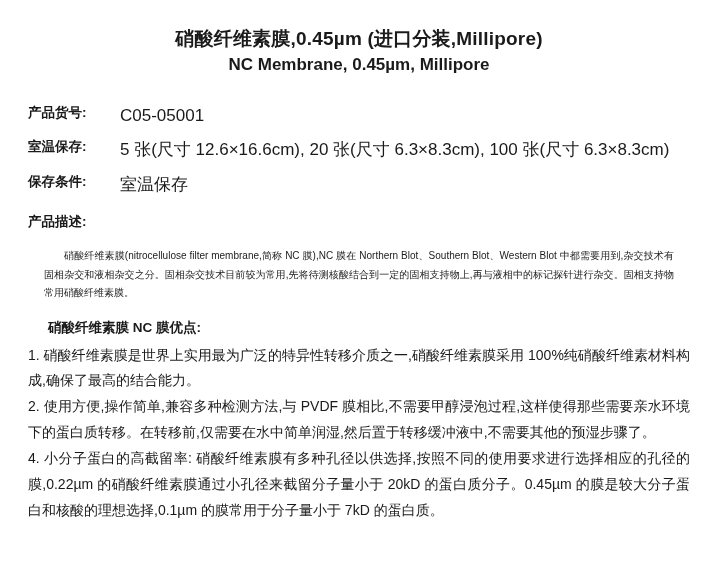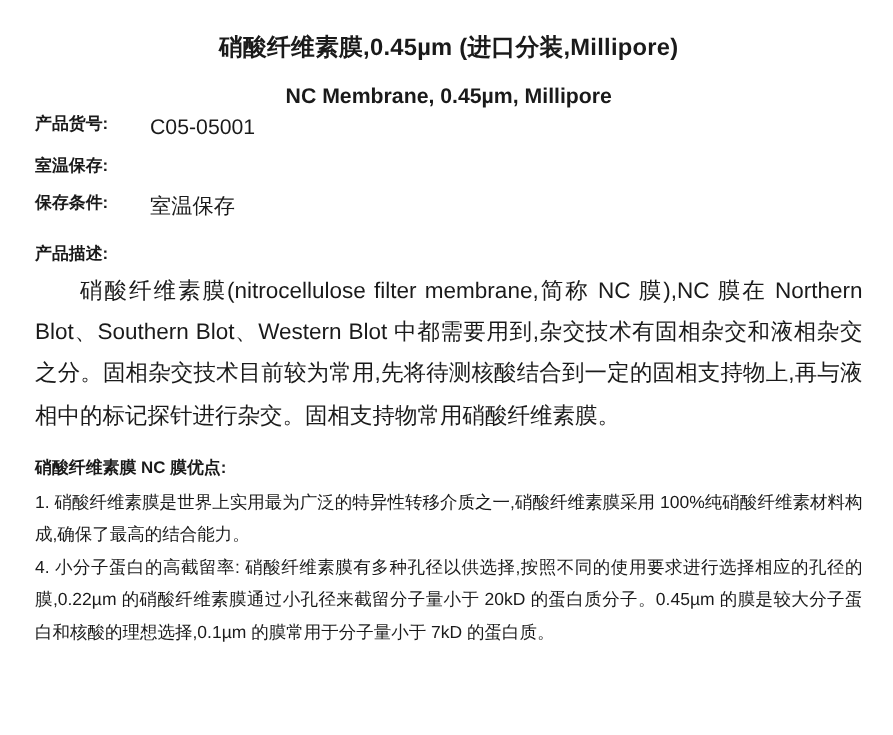--- a/index.html
+++ b/index.html
@@ -26,24 +26,25 @@
     font-size: 19px;
     font-weight: bold;
     letter-spacing: 0.2px;
     margin: 8px 0 0 0;
     line-height: 1.35;
   }
   .title-en {
     text-align: center;
     font-size: 17px;
     font-weight: bold;
-    margin: 14px 0 0 0;
+    margin: 2px 0 0 0;
     line-height: 1.35;
   }
   .spec-table {
+    margin-top: 26px;
   }
   .spec-row {
     display: flex;
     align-items: flex-start;
     margin-bottom: 9px;
     font-size: 13.5px;
     line-height: 1.5;
   }
   .spec-label {
     width: 92px;
@@ -55,31 +56,32 @@
     flex: 1;
     font-size: 17px;
   }
   .desc-label {
     font-weight: bold;
     font-size: 13.5px;
     margin-top: 16px;
     margin-bottom: 4px;
   }
   .desc-body {
-    font-size: 18px;
+    font-size: 10px;
     line-height: 1.85;
     text-align: justify;
     text-indent: 2em;
-    margin: 0;
+    margin: 16px;
   }
   .adv-title {
     font-weight: bold;
     font-size: 13.5px;
     margin-top: 16px;
     margin-bottom: 6px;
+    margin-left: 20px;
   }
   .adv-item {
     font-size: 14px;
     line-height: 1.85;
     text-align: justify;
     margin: 0 0 0 0;
   }
 </style>
 </head>
 <body>
@@ -91,30 +93,32 @@
 
   <div class="spec-table">
 
     <div class="spec-row">
       <div class="spec-label">产品货号:</div>
       <div class="spec-value">C05-05001</div>
     </div>
 
     <div class="spec-row">
       <div class="spec-label">室温保存:</div>
+      <div class="spec-value">5 张(尺寸 12.6×16.6cm),  20 张(尺寸 6.3×8.3cm),  100 张(尺寸 6.3×8.3cm)</div>
     </div>
 
     <div class="spec-row">
       <div class="spec-label">保存条件:</div>
       <div class="spec-value">室温保存</div>
     </div>
 
   </div>
 
   <div class="desc-label">产品描述:</div>
   <p class="desc-body">硝酸纤维素膜(nitrocellulose filter membrane,简称 NC 膜),NC 膜在 Northern Blot、Southern Blot、Western Blot 中都需要用到,杂交技术有固相杂交和液相杂交之分。固相杂交技术目前较为常用,先将待测核酸结合到一定的固相支持物上,再与液相中的标记探针进行杂交。固相支持物常用硝酸纤维素膜。</p>
 
   <div class="adv-title">硝酸纤维素膜 NC 膜优点:</div>
 
   <p class="adv-item">1. 硝酸纤维素膜是世界上实用最为广泛的特异性转移介质之一,硝酸纤维素膜采用 100%纯硝酸纤维素材料构成,确保了最高的结合能力。</p>
+  <p class="adv-item">2. 使用方便,操作简单,兼容多种检测方法,与 PVDF 膜相比,不需要甲醇浸泡过程,这样使得那些需要亲水环境下的蛋白质转移。在转移前,仅需要在水中简单润湿,然后置于转移缓冲液中,不需要其他的预湿步骤了。</p>
   <p class="adv-item">4. 小分子蛋白的高截留率: 硝酸纤维素膜有多种孔径以供选择,按照不同的使用要求进行选择相应的孔径的膜,0.22µm 的硝酸纤维素膜通过小孔径来截留分子量小于 20kD 的蛋白质分子。0.45µm 的膜是较大分子蛋白和核酸的理想选择,0.1µm 的膜常用于分子量小于 7kD 的蛋白质。</p>
 
 </div>
 
 </body></html>

